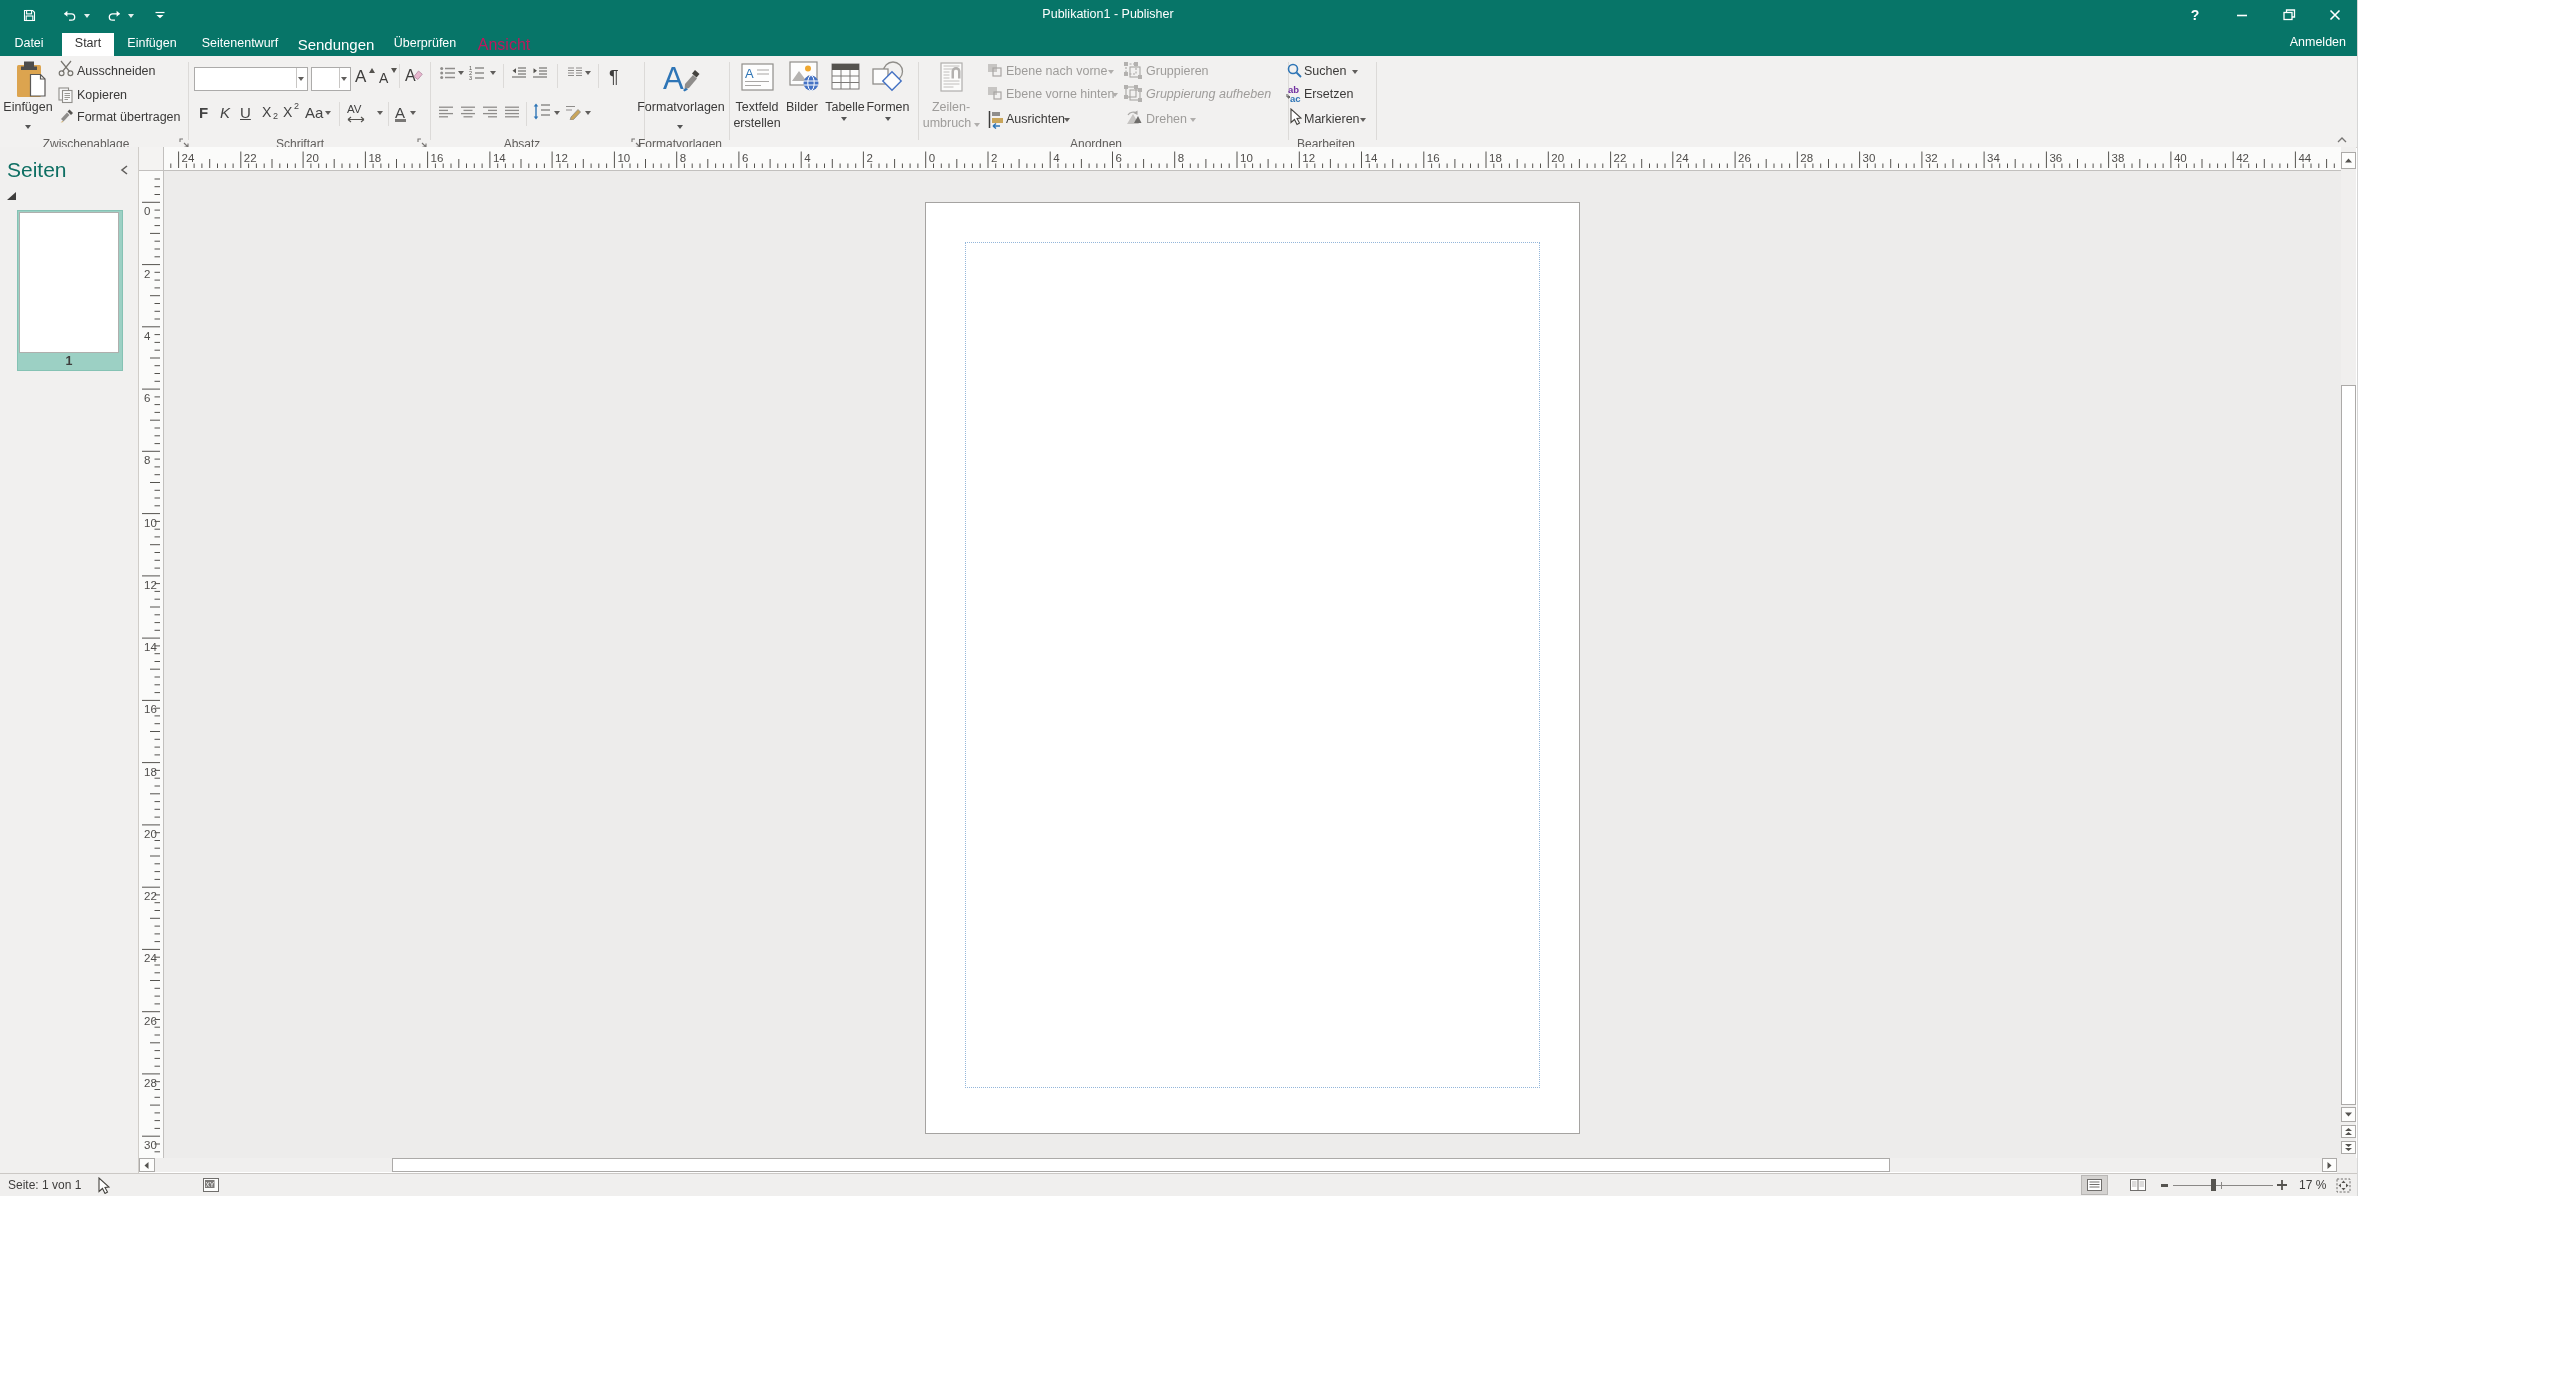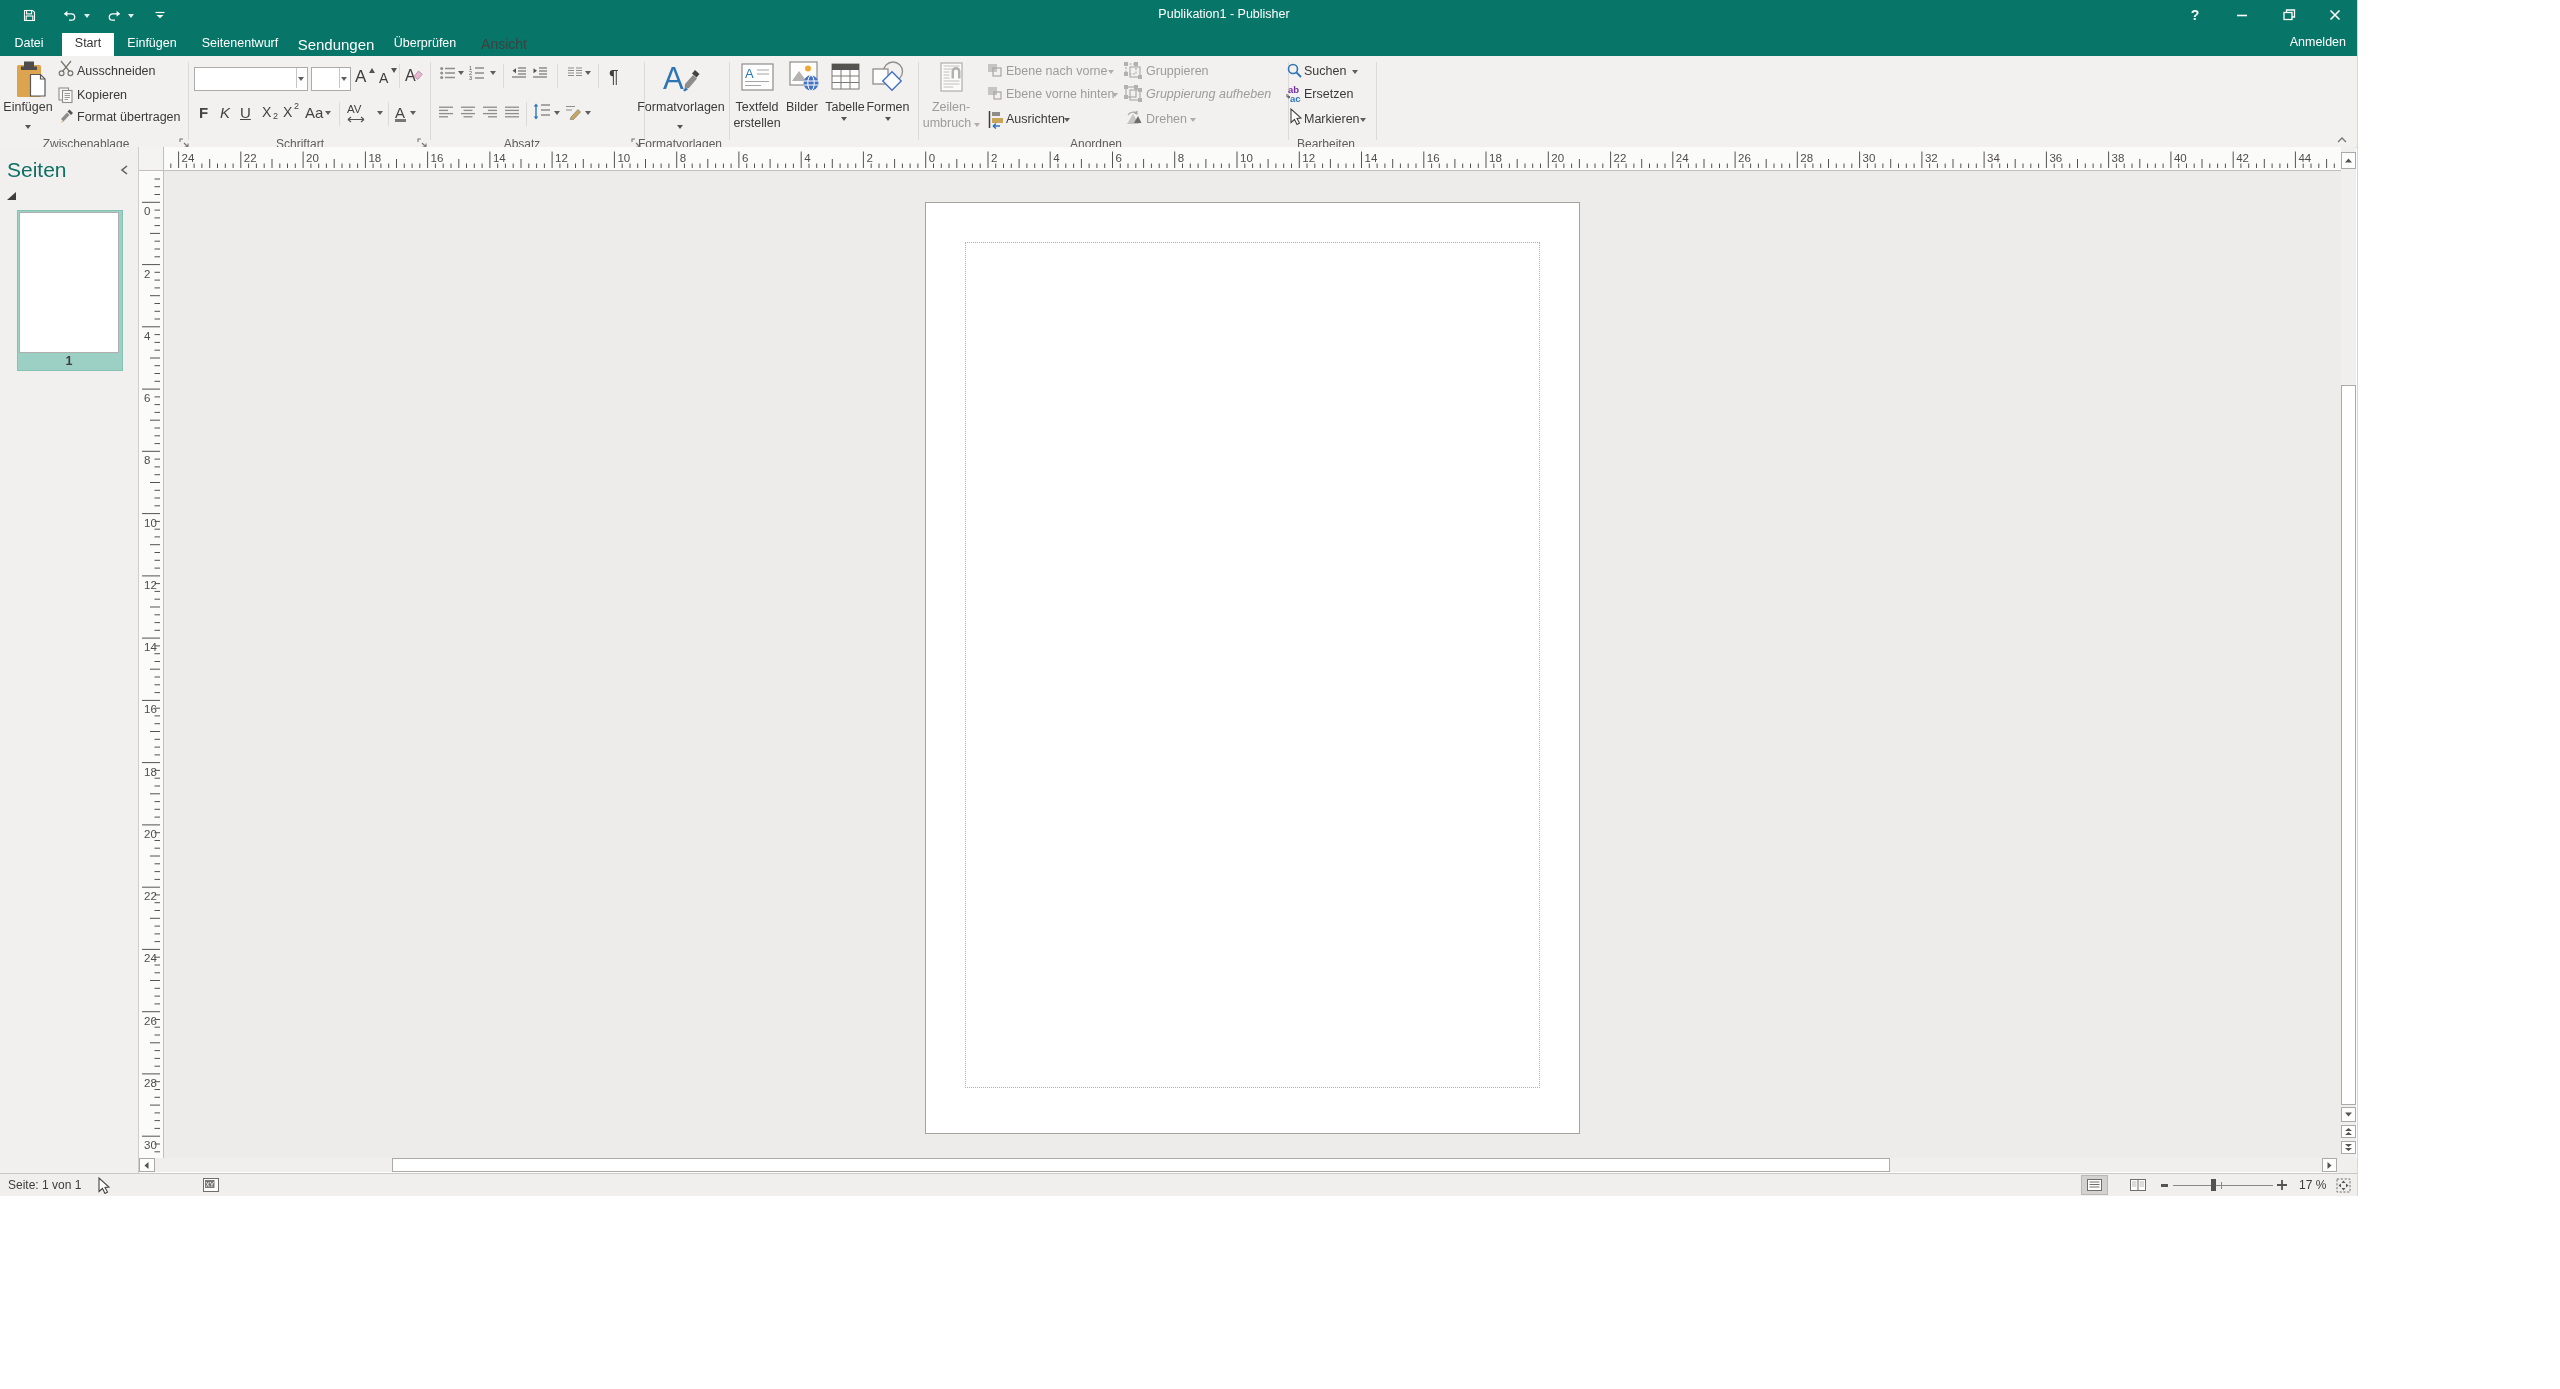--- a/index.html
+++ b/index.html
@@ -21,21 +21,21 @@
 <div class="ab" style="left:84px;top:14px;width:0;height:0;border-left:3.0px solid transparent;border-right:3.0px solid transparent;border-top:4px solid #E3EFEC"></div>
 <svg class="ab" style="left:107px;top:10px" width="15" height="11" viewBox="0 0 15 11">
       <path d="M12.5 3.8 h-7 a3.2 3.2 0 0 0 0 6.4 h2.5" stroke="#fff" stroke-width="1.3" fill="none"></path>
       <path d="M9.6 0.8 L13.0 3.8 L9.6 6.8 z" fill="#fff"></path>
     </svg>
 <div class="ab" style="left:128px;top:14px;width:0;height:0;border-left:3.0px solid transparent;border-right:3.0px solid transparent;border-top:4px solid #E3EFEC"></div>
 <svg class="ab" style="left:154px;top:9px" width="12" height="14" viewBox="0 0 12 14">
       <path d="M1.5 3.5 h9" stroke="#fff" stroke-width="1.2"></path>
       <path d="M2.5 6 L6 9.2 L9.5 6 z" fill="#fff"></path>
     </svg>
-<div class="ab t" style="left:1224px;top:7px;transform:translateX(-50%);font-size:12.5px;color:#FFFFFF;font-weight:400;">Publikation1 - Publisher</div>
+<div class="ab t" style="left:1108px;top:7px;transform:translateX(-50%);font-size:12.5px;color:#FFFFFF;font-weight:400;">Publikation1 - Publisher</div>
 <svg class="ab" style="left:2187px;top:7px" width="16" height="16" viewBox="0 0 16 16">
       <text x="8" y="13" text-anchor="middle" font-size="14" font-weight="bold" fill="#fff" font-family="Liberation Sans">?</text>
     </svg>
 <svg class="ab" style="left:2234px;top:7px" width="16" height="16" viewBox="0 0 16 16">
       <path d="M3 8.5 h10" stroke="#fff" stroke-width="1.6"></path>
     </svg>
 <svg class="ab" style="left:2281px;top:7px" width="16" height="16" viewBox="0 0 16 16">
       <g fill="none" stroke="#fff" stroke-width="1.3">
         <rect x="3" y="5.5" width="8" height="7"></rect>
         <path d="M5.5 5.5 v-2.5 h8 v7 h-2.5"></path>
@@ -45,21 +45,21 @@
       <path d="M3.5 3.5 L12.5 12.5 M12.5 3.5 L3.5 12.5" stroke="#fff" stroke-width="1.6"></path>
     </svg>
 <div class="ab t" style="left:2346px;top:35px;transform:translateX(-100%);font-size:12.5px;color:#FFFFFF;font-weight:400;">Anmelden</div>
 <div class="ab" style="left:62px;top:33px;width:52px;height:23px;background:#FFF;"></div>
 <div class="ab t" style="left:29px;top:36px;transform:translateX(-50%);font-size:12.5px;color:#FFFFFF;font-weight:400;">Datei</div>
 <div class="ab t" style="left:88px;top:36px;transform:translateX(-50%);font-size:12.5px;color:#333333;font-weight:400;">Start</div>
 <div class="ab t" style="left:152px;top:36px;transform:translateX(-50%);font-size:12.5px;color:#FFFFFF;font-weight:400;">Einfügen</div>
 <div class="ab t" style="left:240px;top:36px;transform:translateX(-50%);font-size:12.5px;color:#FFFFFF;font-weight:400;">Seitenentwurf</div>
 <div class="ab t" style="left:336px;top:36px;transform:translateX(-50%);font-size:15px;color:#FFFFFF;font-weight:400;">Sendungen</div>
 <div class="ab t" style="left:425px;top:36px;transform:translateX(-50%);font-size:12.5px;color:#FFFFFF;font-weight:400;">Überprüfen</div>
-<div class="ab t" style="left:504px;top:36px;transform:translateX(-50%);font-size:14px;color:#404040;font-weight:400;">Ansicht</div>
+<div class="ab t" style="left:504px;top:36px;transform:translateX(-50%);font-size:16px;color:#be185d;font-weight:400;">Ansicht</div>
 <div class="ab" style="left:0px;top:56px;width:2357px;height:91px;background:#F2F1F0;border-bottom:1px solid #D5D2CE;"></div>
 <div class="ab" style="left:188px;top:62px;width:1px;height:78px;background:#DCDAD8;"></div>
 <div class="ab" style="left:430px;top:62px;width:1px;height:78px;background:#DCDAD8;"></div>
 <div class="ab" style="left:644px;top:62px;width:1px;height:78px;background:#DCDAD8;"></div>
 <div class="ab" style="left:729px;top:62px;width:1px;height:78px;background:#DCDAD8;"></div>
 <div class="ab" style="left:918px;top:62px;width:1px;height:78px;background:#DCDAD8;"></div>
 <div class="ab" style="left:1288px;top:62px;width:1px;height:78px;background:#DCDAD8;"></div>
 <div class="ab" style="left:1376px;top:62px;width:1px;height:78px;background:#DCDAD8;"></div>
 <svg class="ab" style="left:14px;top:60px" width="36" height="42" viewBox="0 0 36 42">
       <rect x="3" y="5" width="24" height="32" rx="1.5" fill="#DCA44F"></rect>

